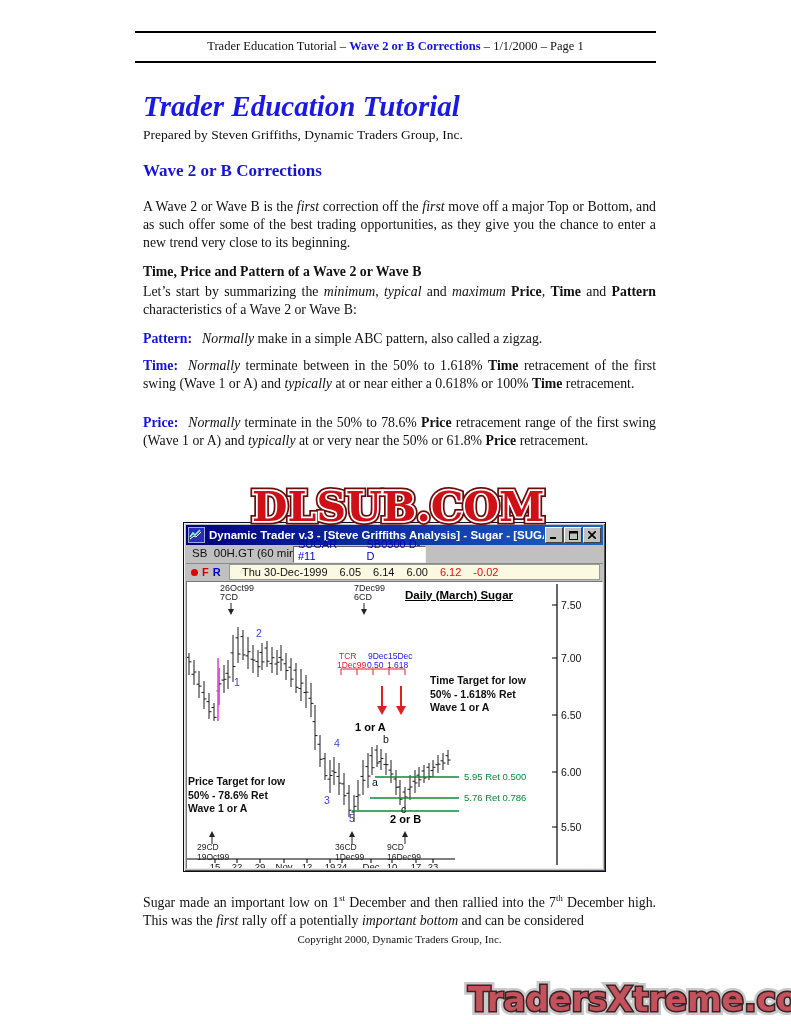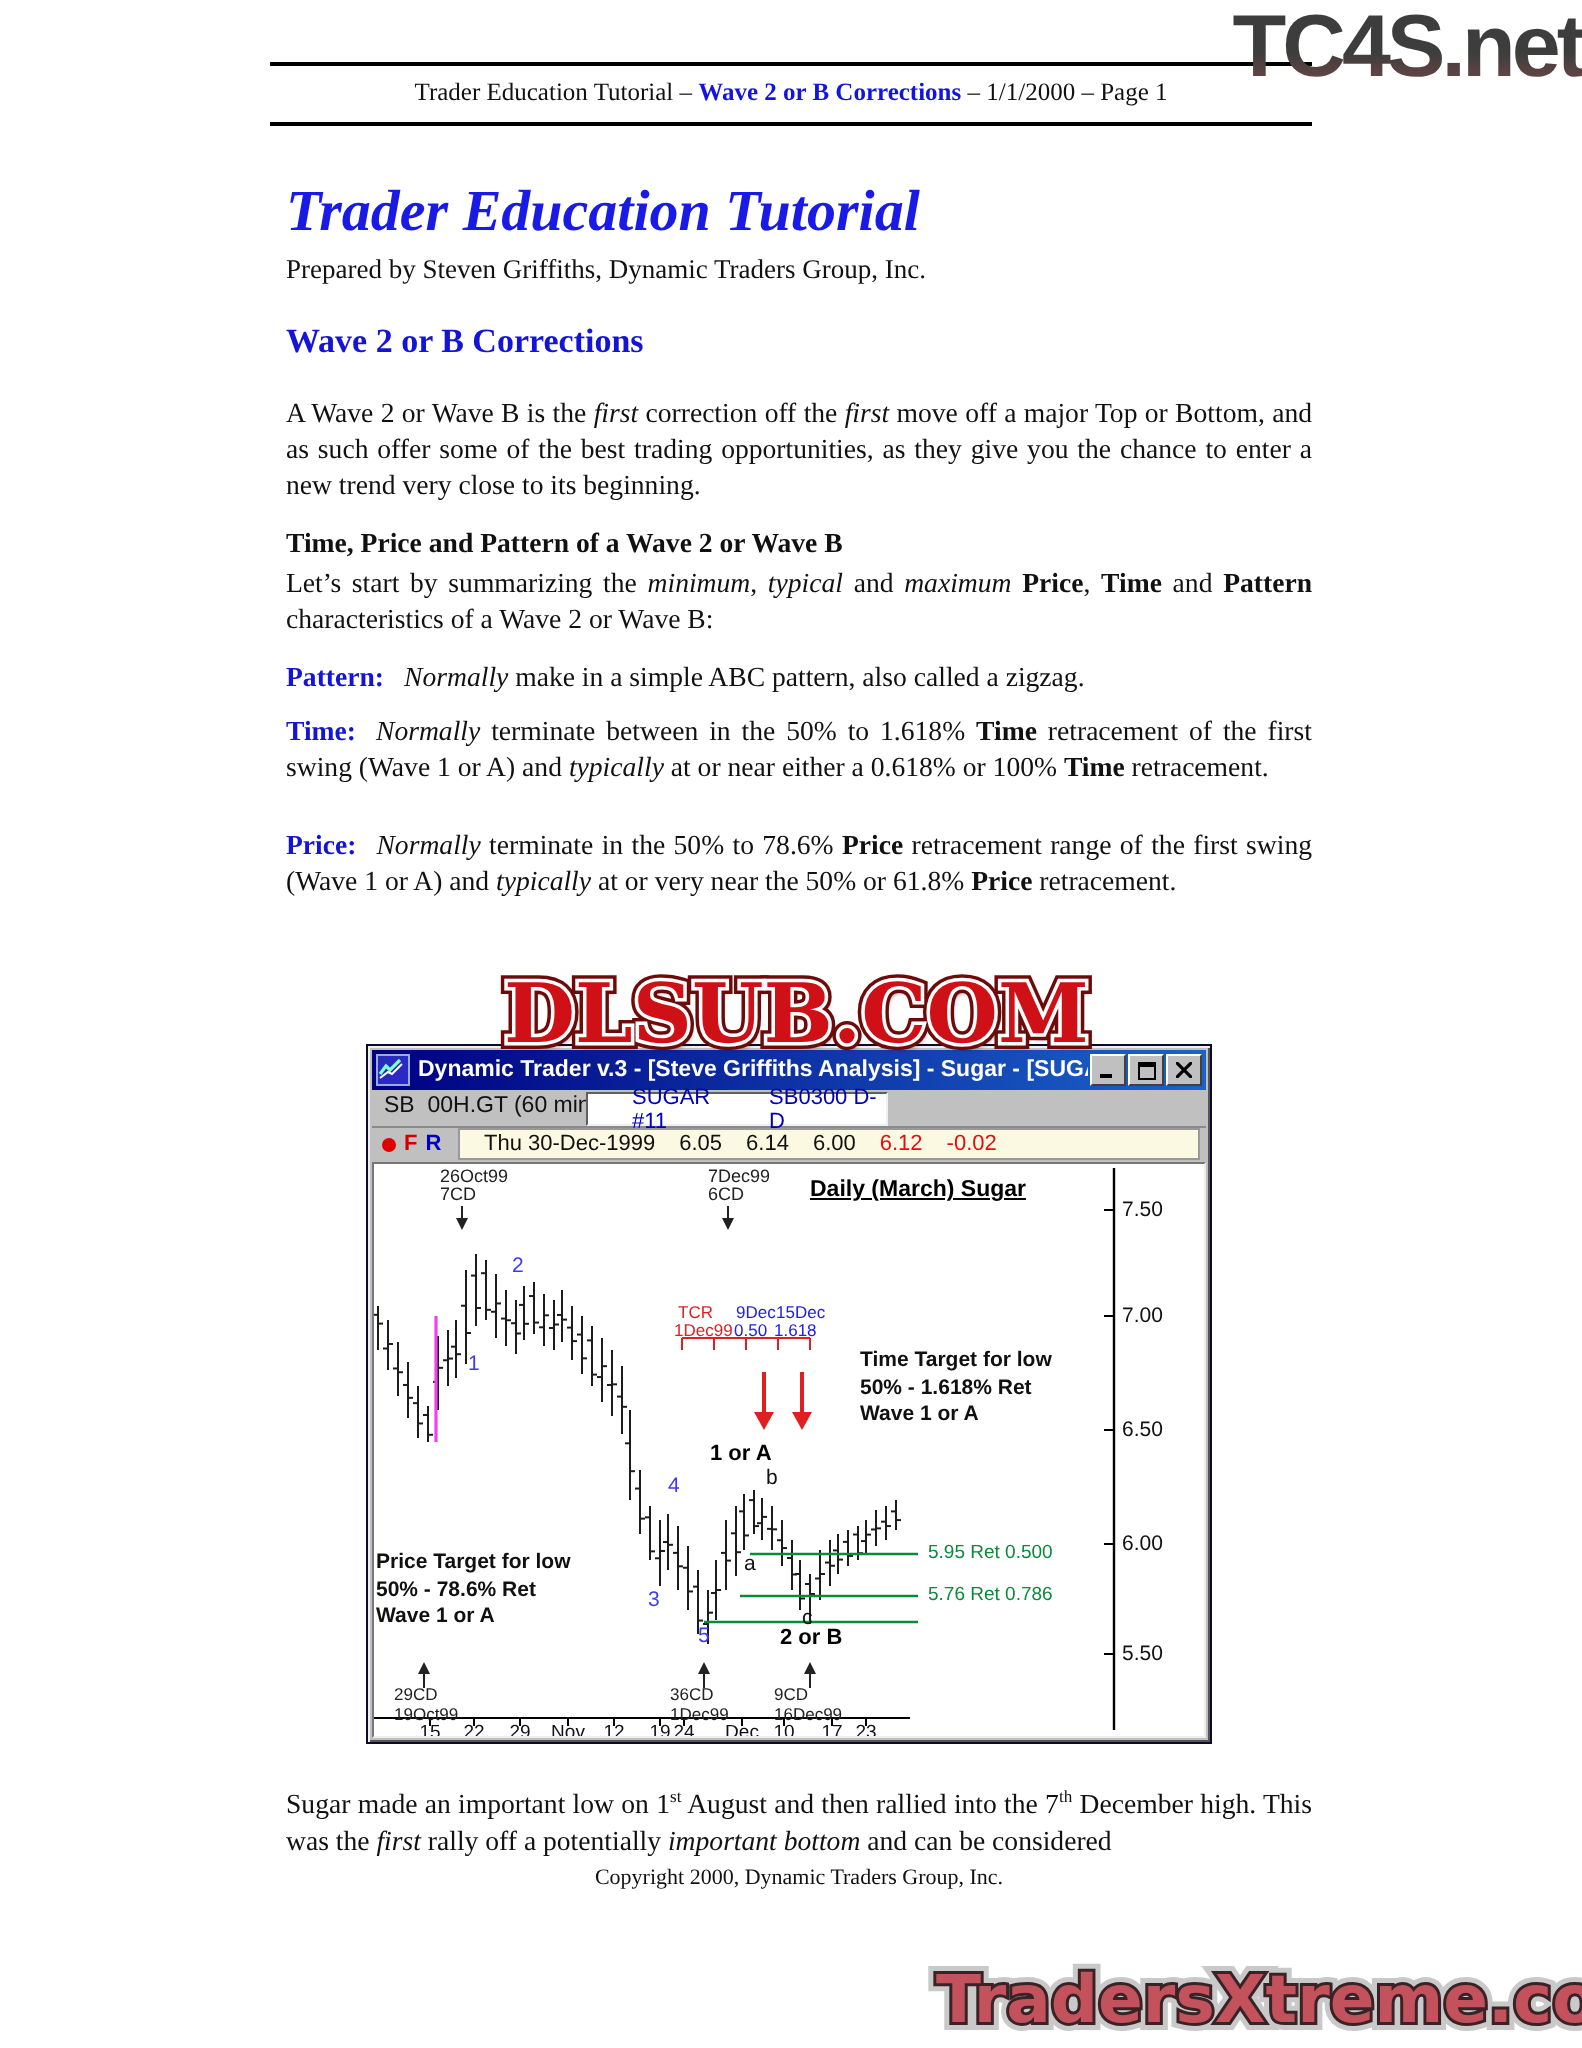--- a/index.html
+++ b/index.html
@@ -52,21 +52,21 @@
        padding:0 2px;color:#fff;font-weight:bold;font-size:11.5px;white-space:nowrap;overflow:hidden;}
   .titlebar .ttl{flex:1 1 auto;overflow:hidden;margin-left:4px;}
   .win-icon{width:15px;height:14px;flex:0 0 auto;background:#2a2ac0;border:1px solid #9ad;}
   .tb-btn{flex:0 0 auto;width:16px;height:14px;background:#c0c0c0;margin-left:1px;
        border:1px solid;border-color:#fff #404040 #404040 #fff;display:flex;align-items:center;justify-content:center;}
   .row2{position:absolute;left:2px;top:22px;right:2px;height:18px;background:#c0c0c0;
        border-bottom:1px solid #8a8a8a;font-size:11.5px;color:#111;}
   .row2 .lefttxt{position:absolute;left:6px;top:2px;}
   .sym-box{position:absolute;left:107px;top:1px;width:127px;height:15px;background:#fff;
        border:1px solid;border-color:#606060 #f0f0f0 #f0f0f0 #606060;
-       font-size:11px;color:#0000bb;display:flex;gap:12px;align-items:center;padding-left:22px;}
+       font-size:11px;color:#0000bb;display:flex;gap:12px;align-items:flex-end;padding-left:4px;}
   .row3{position:absolute;left:2px;top:41px;right:2px;height:16px;background:#c0c0c0;
        display:flex;align-items:stretch;font-size:11px;}
   .row3 .frbox{flex:0 0 38px;display:flex;align-items:center;gap:4px;padding-left:5px;font-weight:bold;}
   .dot{width:7px;height:7px;border-radius:50%;background:#e00000;}
   .f-red{color:#d00000;} .r-blue{color:#0000c0;}
   .quote{flex:0 0 369px;background:#fcf9e2;border:1px solid #999;display:flex;align-items:center;
        gap:0;color:#111;}
   .quote span{margin-left:12px;white-space:nowrap;}
   .quote .neg{color:#e01010;}
 
@@ -88,21 +88,20 @@
   .ret-label{position:absolute;font-size:9.5px;color:#0b8a3a;white-space:nowrap;}
 </style>
 </head>
 <body>
 
 <div class="page">
 
   <div class="rule" style="top:31px;height:2px;"></div>
   <div class="hdr-text"><span>Trader Education Tutorial – </span><b>Wave 2 or B Corrections</b><span> – 1/1/2000 – Page 1</span></div>
   <div class="rule" style="top:61px;height:2px;"></div>
-  <div class="logo-tc4s">TC4S.net</div>
 
   <div class="doc-title">Trader Education Tutorial</div>
   <div class="byline">Prepared by Steven Griffiths, Dynamic Traders Group, Inc.</div>
   <div class="sec-head">Wave 2 or B Corrections</div>
 
   <div class="para" style="top:198px;">
     <span>A Wave 2 or Wave B is the </span><i>first</i><span> correction off the </span><i>first</i><span> move off a major Top or Bottom, and as such offer some of the best trading opportunities, as they give you the chance to enter a new trend very close to its beginning.</span>
   </div>
 
   <div class="h2">Time, Price and Pattern of a Wave 2 or Wave B</div>
@@ -444,21 +443,21 @@
       <div class="lab ann85" style="left:200px;top:261px;">
         <div>9CD</div>
         <div>16Dec99</div>
       </div>
     <div class="ret-label" style="left: 277px; top: 189px;">5.95 Ret 0.500</div>
         <div class="ret-label" style="left: 277px; top: 210px;">5.76 Ret 0.786</div>
       </div>
   </div>
 
   <div class="para" style="top:889px;">
-    <span>Sugar made an important low on 1</span><sup>st</sup><span> August and then rallied into the 7</span><sup>th</sup><span> December high. This was the </span><i>first</i><span> rally off a potentially </span><i>important bottom</i><span> and can be considered</span>
+    <span>Sugar made an important low on 1</span><sup>st</sup><span> December and then rallied into the 7</span><sup>th</sup><span> December high. This was the </span><i>first</i><span> rally off a potentially </span><i>important bottom</i><span> and can be considered</span>
   </div>
 
   <div class="copyright">Copyright 2000, Dynamic Traders Group, Inc.</div>
 
   <div class="tx-wrap">
     <span class="tx-back">TradersXtreme.com</span>
     <span class="tx-mid">TradersXtreme.com</span>
     <span class="tx-front">TradersXtreme.com</span>
   </div>
 

